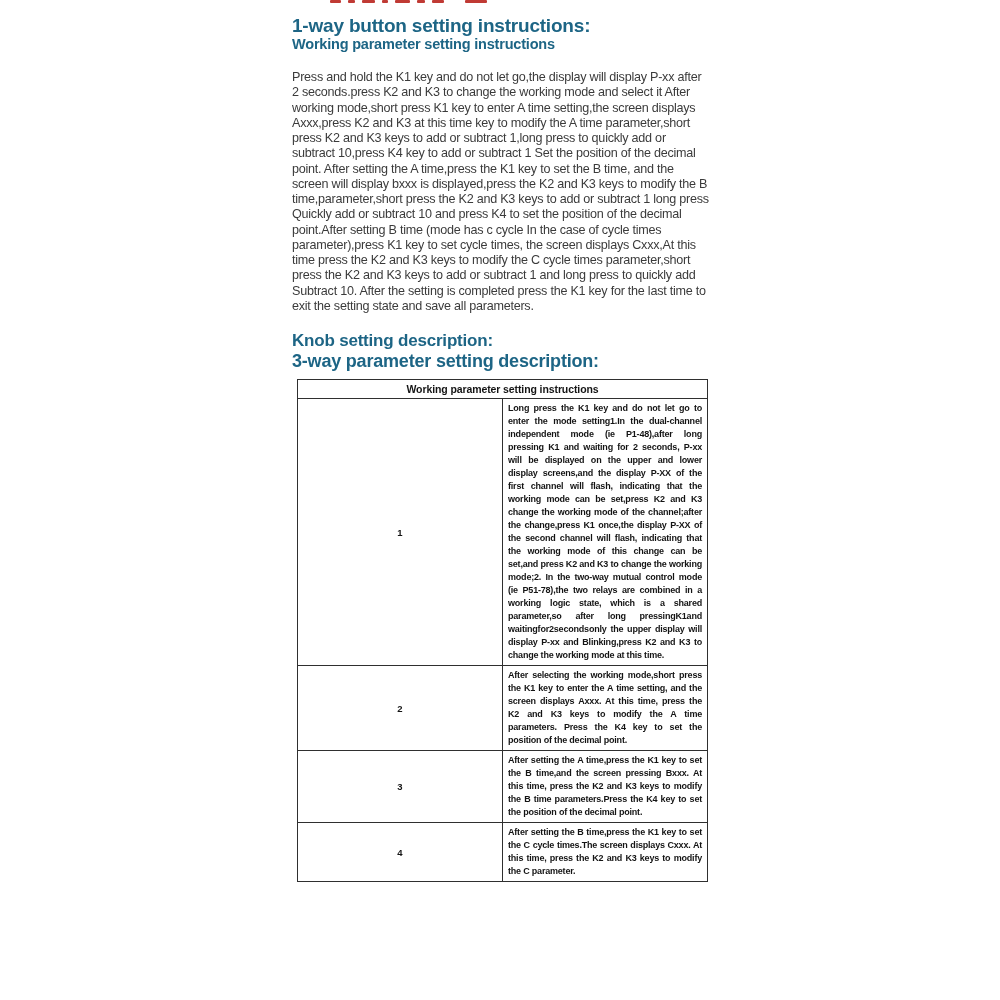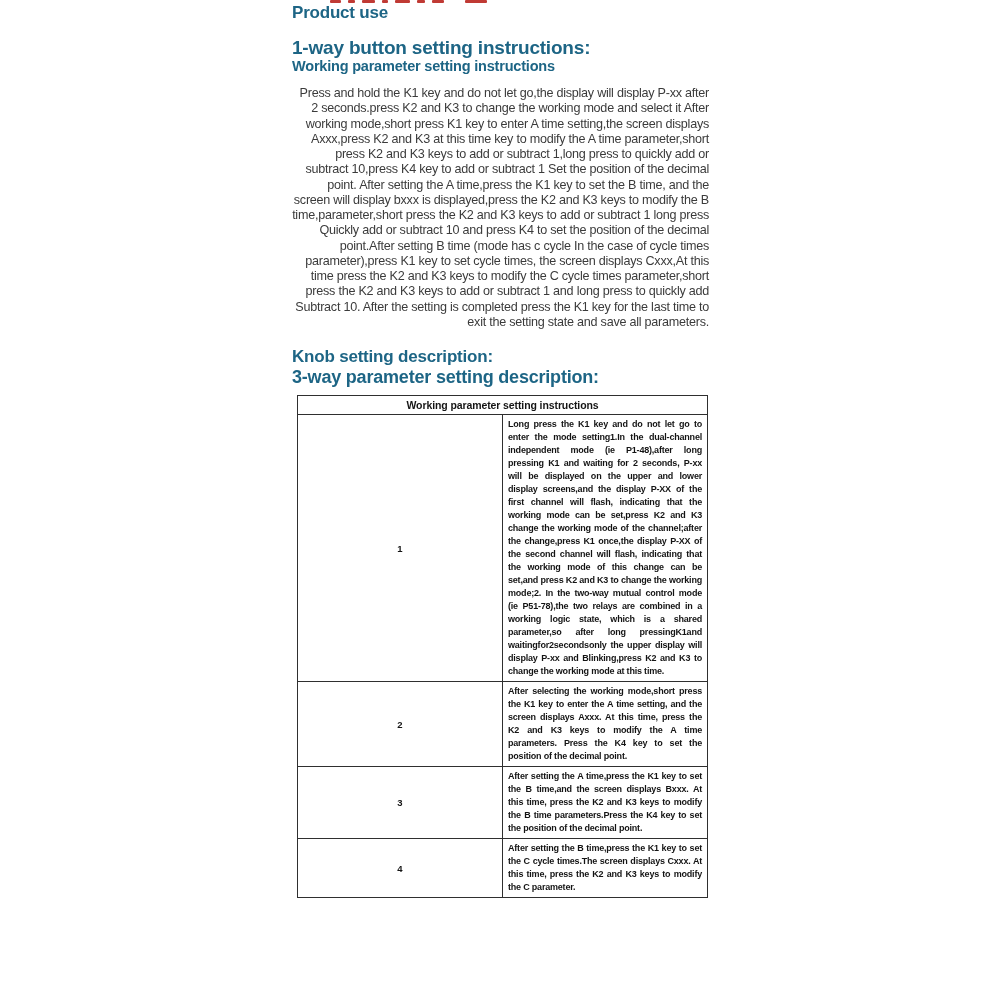--- a/index.html
+++ b/index.html
@@ -25,21 +25,21 @@
   h1,h2,h3,p{margin:0;padding:0;}
   .h-blue{color:#1d6585;font-weight:bold;}
   .title-md{font-size:17px;line-height:19px;margin-top:3px;letter-spacing:-0.2px;}
   .title-lg{font-size:19px;line-height:21px;margin-top:15px;letter-spacing:-0.2px;}
   .title-sm{font-size:14.5px;line-height:15px;margin-top:1px;letter-spacing:-0.2px;}
   .title-knob{font-size:17px;line-height:18px;margin-top:18px;letter-spacing:-0.2px;}
   .title-2way{font-size:18px;line-height:20px;margin-top:1px;letter-spacing:-0.2px;}
 
   .body-text{
     font-size:12.6px;line-height:15.25px;color:#3b3b3b;
-    letter-spacing:-0.25px;margin-top:12px;text-align:right;
+    letter-spacing:-0.25px;margin-top:18px;
   }
 
   table.param-table{
     border-collapse:collapse;margin-top:8px;margin-left:5px;
     width:411px;table-layout:fixed;
   }
   table.param-table th,
   table.param-table td{
     border:1px solid #2f2f2f;color:#141414;
   }
@@ -67,21 +67,20 @@
       <span></span>
         <span></span>
         <span></span>
         <span></span>
         <span></span>
         <span></span>
         <span></span>
         <span></span>
     </div>
 
-    <h1 class="h-blue title-md">Product use</h1>
 
     <h2 class="h-blue title-lg">1-way button setting instructions:</h2>
 
     <h3 class="h-blue title-sm">Working parameter setting instructions</h3>
 
     <p class="body-text">Press and hold the K1 key and do not let go,the display will display P-xx after 2 seconds.press K2 and K3 to change the working mode and select it After working mode,short press K1 key to enter A time setting,the screen displays Axxx,press K2 and K3 at this time key to modify the A time parameter,short press K2 and K3 keys to add or subtract 1,long press to quickly add or subtract 10,press K4 key to add or subtract 1 Set the position of the decimal point. After setting the A time,press the K1 key to set the B time, and the screen will display bxxx is displayed,press the K2 and K3 keys to modify the B time,parameter,short press the K2 and K3 keys to add or subtract 1 long press Quickly add or subtract 10 and press K4 to set the position of the decimal point.After setting B time (mode has c cycle In the case of cycle times parameter),press K1 key to set cycle times, the screen displays Cxxx,At this time press the K2 and K3 keys to modify the C cycle times parameter,short press the K2 and K3 keys to add or subtract 1 and long press to quickly add Subtract 10. After the setting is completed press the K1 key for the last time to exit the setting state and save all parameters.</p>
 
     <h2 class="h-blue title-knob">Knob setting description:</h2>
 
 
@@ -97,21 +96,21 @@
         <tr>
           <td class="num">1</td>
           <td class="txt">Long press the K1 key and do not let go to enter the mode setting1.In the dual-channel independent mode (ie P1-48),after long pressing K1 and waiting for 2 seconds, P-xx will be displayed on the upper and lower display screens,and the display P-XX of the first channel will flash, indicating that the working mode can be set,press K2 and K3 change the working mode of the channel;after the change,press K1 once,the display P-XX of the second channel will flash, indicating that the working mode of this change can be set,and press K2 and K3 to change the working mode;2. In the two-way mutual control mode (ie P51-78),the two relays are combined in a working logic state, which is a shared parameter,so after long pressingK1and waitingfor2secondsonly the upper display will display P-xx and Blinking,press K2 and K3 to change the working mode at this time.</td>
         </tr>
         <tr>
           <td class="num">2</td>
           <td class="txt">After selecting the working mode,short press the K1 key to enter the A time setting, and the screen displays Axxx. At this time, press the K2 and K3 keys to modify the A time parameters. Press the K4 key to set the position of the decimal point.</td>
         </tr>
         <tr>
           <td class="num">3</td>
-          <td class="txt">After setting the A time,press the K1 key to set the B time,and the screen displays Bxxx. At this time, press the K2 and K3 keys to modify the B time parameters.Press the K4 key to set the position of the decimal point.</td>
+          <td class="txt">After setting the A time,press the K1 key to set the B time,and the screen pressing Bxxx. At this time, press the K2 and K3 keys to modify the B time parameters.Press the K4 key to set the position of the decimal point.</td>
         </tr>
         <tr>
           <td class="num">4</td>
           <td class="txt">After setting the B time,press the K1 key to set the C cycle times.The screen displays Cxxx. At this time, press the K2 and K3 keys to modify the C parameter.</td>
         </tr>
 
       </tbody>
     </table>
 
   </div>

